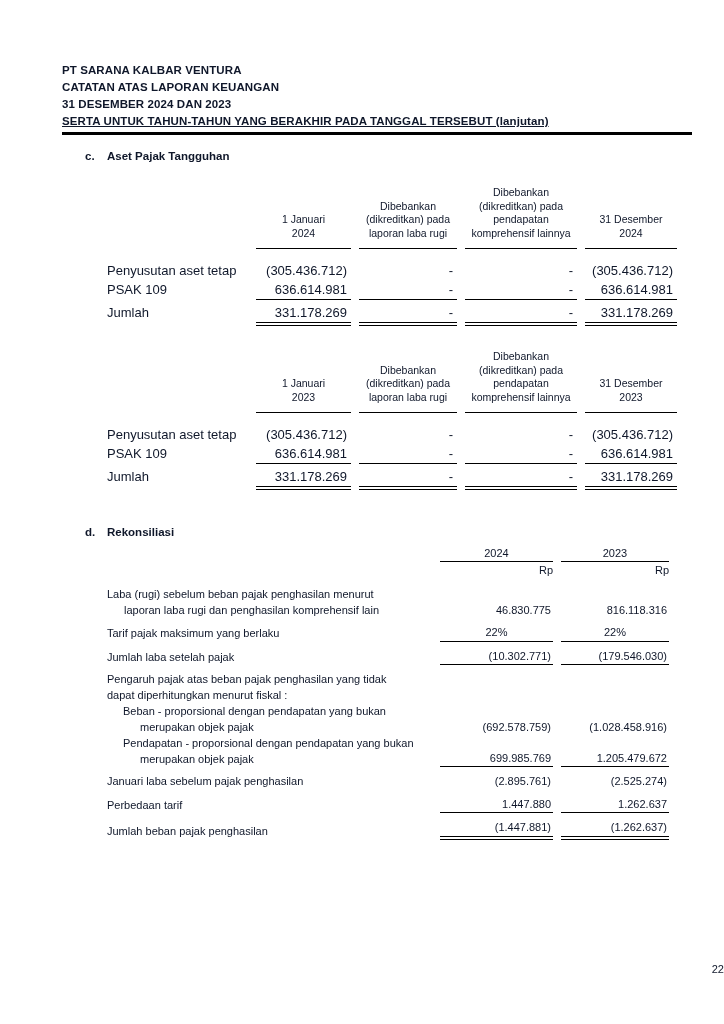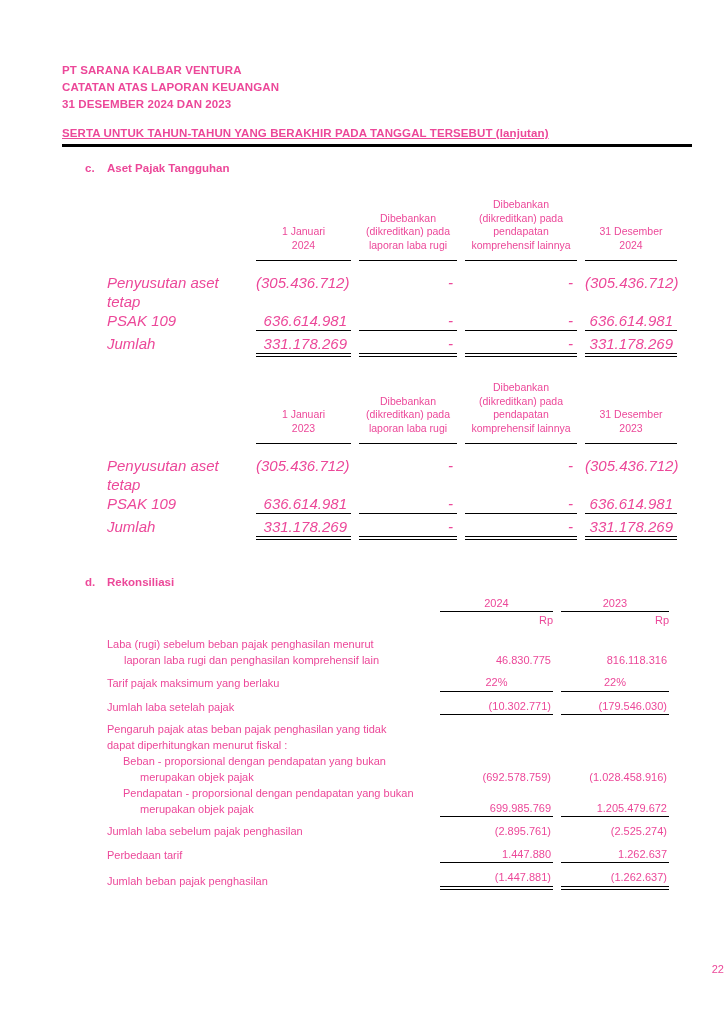--- a/index.html
+++ b/index.html
@@ -2,42 +2,42 @@
 <html><head>
 <meta charset="utf-8">
 <style>
   * { margin:0; padding:0; box-sizing:border-box; }
   html,body { background:#ffffff; }
   .page {
     position:relative;
     width:724px; height:1024px;
     background:#ffffff;
     font-family:"Liberation Sans","DejaVu Sans",sans-serif;
-    color:#ec4899;
+    color:#0f172a;
     overflow:hidden;
   }
   
   .hdr { padding:62px 0 0 62px; }
   .hdr-line { font-size:11.5px; font-weight:bold; line-height:17px; letter-spacing:0.1px; }
   .hdr-bar  { width:630px; border-bottom:3px solid #000; padding-bottom:2px; }
-  .hdr-bar .hdr-line { text-decoration:underline;margin-top:12px; }
+  .hdr-bar .hdr-line { text-decoration:underline; }
   
   .sec-head { display:flex; margin-left:85px; font-size:11.5px; font-weight:bold; }
   .sec-head .sec-lbl { width:22px; }
   .sec-c { margin-top:15px; }
   .sec-d { margin-top:36px; }
   
   .tc { margin-left:107px; margin-top:24px; width:570px; }
   .tc-grid { display:grid; grid-template-columns:141px 95px 98px 112px 92px; column-gap:8px; }
   .th {
     align-self:end; text-align:center; white-space:pre-line;
     font-size:10.5px; line-height:13.5px;
     border-bottom:1.5px solid #000; padding-bottom:8px;
   }
-  .tc-row { font-size:15px; line-height:19px;font-style:italic; }
+  .tc-row { font-size:13px; line-height:19px; }
   .tc-row1 { margin-top:12px; }
   .tc-row3 { margin-top:3px; }
   .lbl { text-align:left; }
   .num { text-align:right; padding-right:4px; }
   .u  { border-bottom:1.5px solid #000; }
   .uu { border-bottom:4px double #000; }
   
   .intro {
     margin:14px 0 0 112px; width:588px;
     font-size:11px; line-height:17.5px; white-space:pre-line;
@@ -221,21 +221,21 @@
       <div class="rlbl">
         <div class="sub">Pendapatan - proporsional dengan pendapatan yang bukan</div>
         <div class="sub2">merupakan objek pajak</div>
       </div>
       <div class="num u">699.985.769</div>
       <div class="num u">1.205.479.672</div>
     </div>
 
     <div class="rk-grid rk-row">
       <div class="rlbl">
-        <div>Jumlah laba sebelum pajak penghasilan</div>
+        <div>Januari laba sebelum pajak penghasilan</div>
       </div>
       <div class="num">(2.895.761)</div>
       <div class="num">(2.525.274)</div>
     </div>
 
     <div class="rk-grid rk-row">
       <div class="rlbl">
         <div>Perbedaan tarif</div>
       </div>
       <div class="num u">1.447.880</div>

